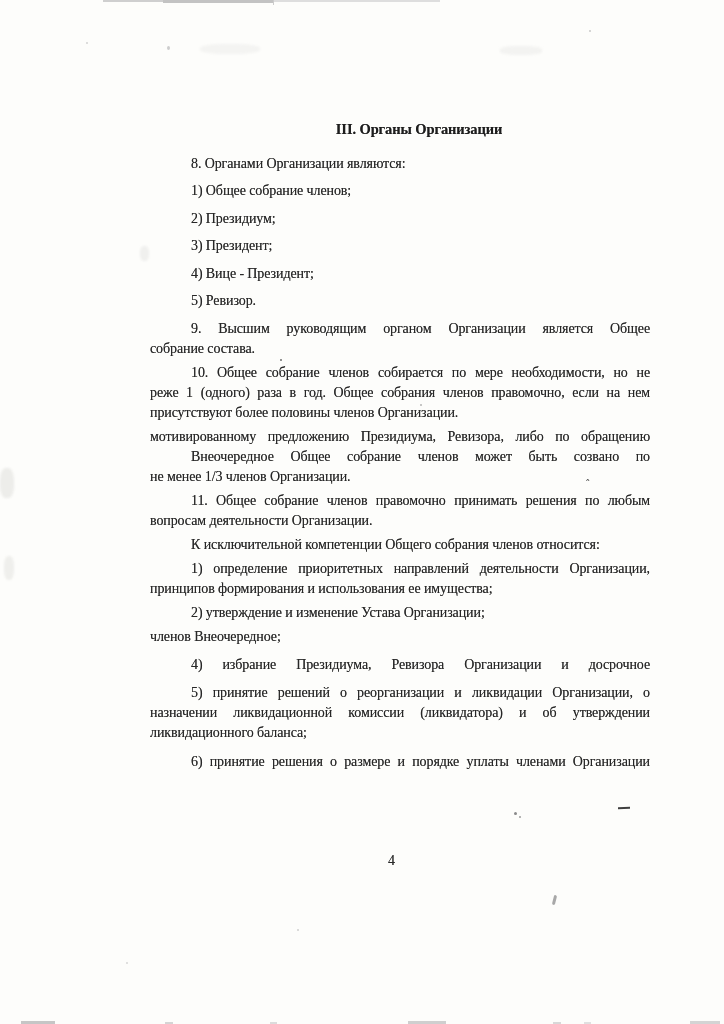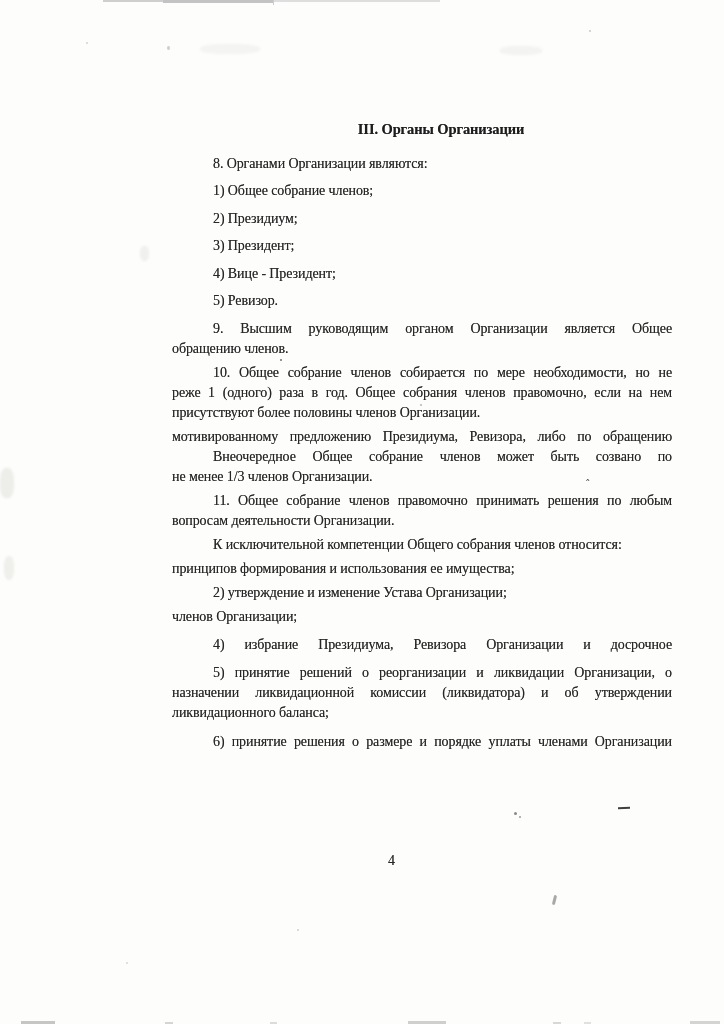--- a/index.html
+++ b/index.html
@@ -11,21 +11,21 @@
     position: relative;
     width: 724px;
     height: 1024px;
     background: #fdfdfb;
     overflow: hidden;
     font-family: "Liberation Serif", "DejaVu Serif", serif;
     color: #272727;
   }
   .content {
     position: absolute;
-    left: 172px;
+    left: 150px;
     top: 119px;
     width: 500px;
     font-size: 14px;
     letter-spacing: -0.1px;
     text-shadow: 0 0 0.5px rgba(45,45,45,0.65);
   }
   .heading {
     margin: 0;
     height: 20px;
     line-height: 20px;
@@ -142,21 +142,21 @@
     <div class="para mb75">
       <div class="org-line">4) Вице - Президент;</div>
     </div>
     <div class="para mb75">
       <div class="org-line">5) Ревизор.</div>
     </div>
 
 
     <div class="para">
       <div class="line first">9. Высшим руководящим органом Организации является Общее</div>
-      <div class="line last">обращению членов.</div>
+      <div class="line last">собрание состава.</div>
     </div>
 
     <div class="para">
       <div class="line first">10. Общее собрание членов собирается по мере необходимости, но не</div>
       <div class="line">реже 1 (одного) раза в год. Общее собрания членов правомочно, если на нем</div>
       <div class="line last">присутствуют более половины членов Организации.</div>
     </div>
 
     <div class="para">
       <div class="line">мотивированному предложению Президиума, Ревизора, либо по обращению</div>
@@ -167,29 +167,30 @@
     <div class="para">
       <div class="line first">11. Общее собрание членов правомочно принимать решения по любым</div>
       <div class="line last">вопросам деятельности Организации.</div>
     </div>
 
     <div class="para">
       <div class="line first last">К исключительной компетенции Общего собрания членов относится:</div>
     </div>
 
     <div class="para">
+      <div class="line first">1) определение приоритетных направлений деятельности Организации,</div>
       <div class="line last">принципов формирования и использования ее имущества;</div>
     </div>
 
     <div class="para">
       <div class="line first last">2) утверждение и изменение Устава Организации;</div>
     </div>
 
     <div class="para mb8">
-      <div class="line last">членов Организации;</div>
+      <div class="line last">членов Внеочередное;</div>
     </div>
 
     <div class="para mb8">
       <div class="line first">4) избрание Президиума, Ревизора Организации и досрочное</div>
     </div>
 
     <div class="para mb3">
       <div class="line first">5) принятие решений о реорганизации и ликвидации Организации, о</div>
       <div class="line">назначении ликвидационной комиссии (ликвидатора) и об утверждении</div>
       <div class="line last">ликвидационного баланса;</div>

